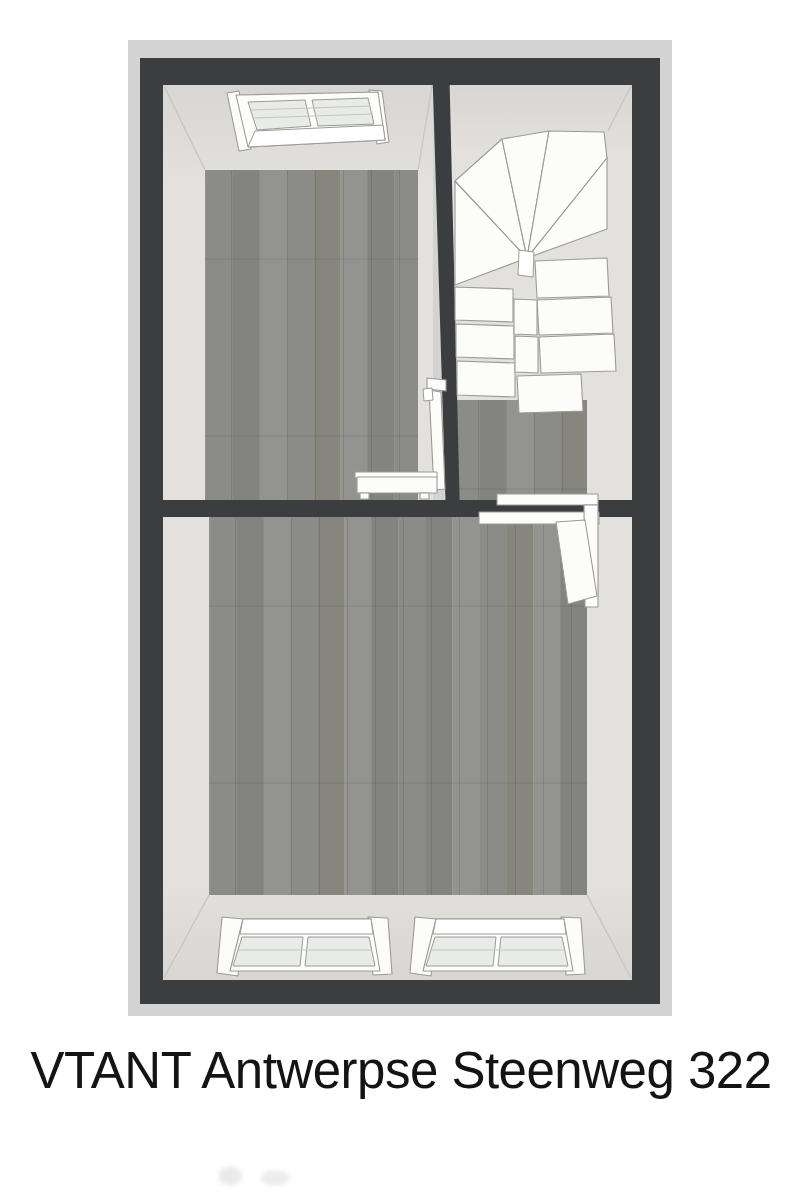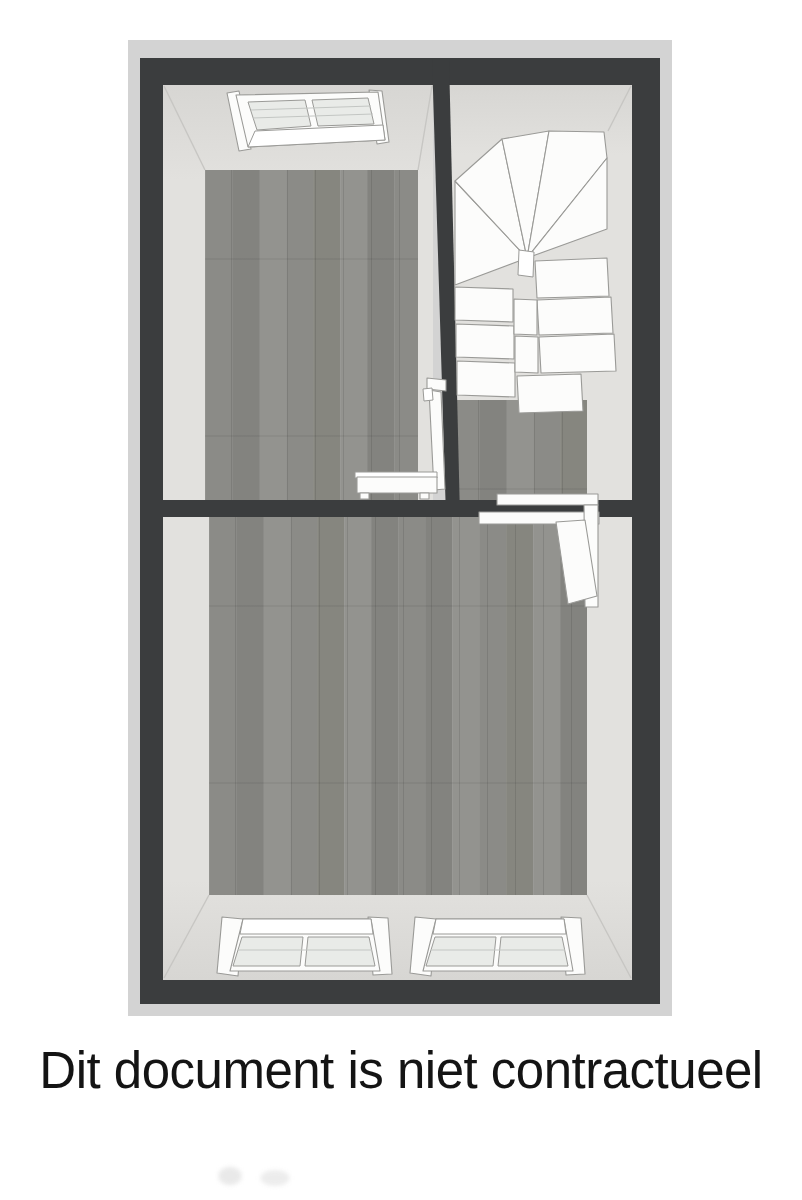--- a/index.html
+++ b/index.html
@@ -173,15 +173,15 @@
     <polygon class="fx" points="561,917 581,918 585,974 566,975"></polygon>
     <polygon class="fx" points="436,919 564,919 573,971 423,971"></polygon>
     <polygon class="fx-bright" points="436,919 564,919 566,934 433,934"></polygon>
     <polygon class="pane" points="435,937 496,937 493,966 426,966"></polygon>
     <polygon class="pane" points="501,937 562,937 568,966 498,966"></polygon>
     <line class="glaze" x1="431" y1="950" x2="565" y2="950"></line>
   </g>
 </svg>
 
 <div class="abs footer">
-  <div>Dit document is niet contractueel</div>
+  <div>VTANT Antwerpse Steenweg 322</div>
 </div>
 <div class="abs watermark"></div>
 
 </body></html>

